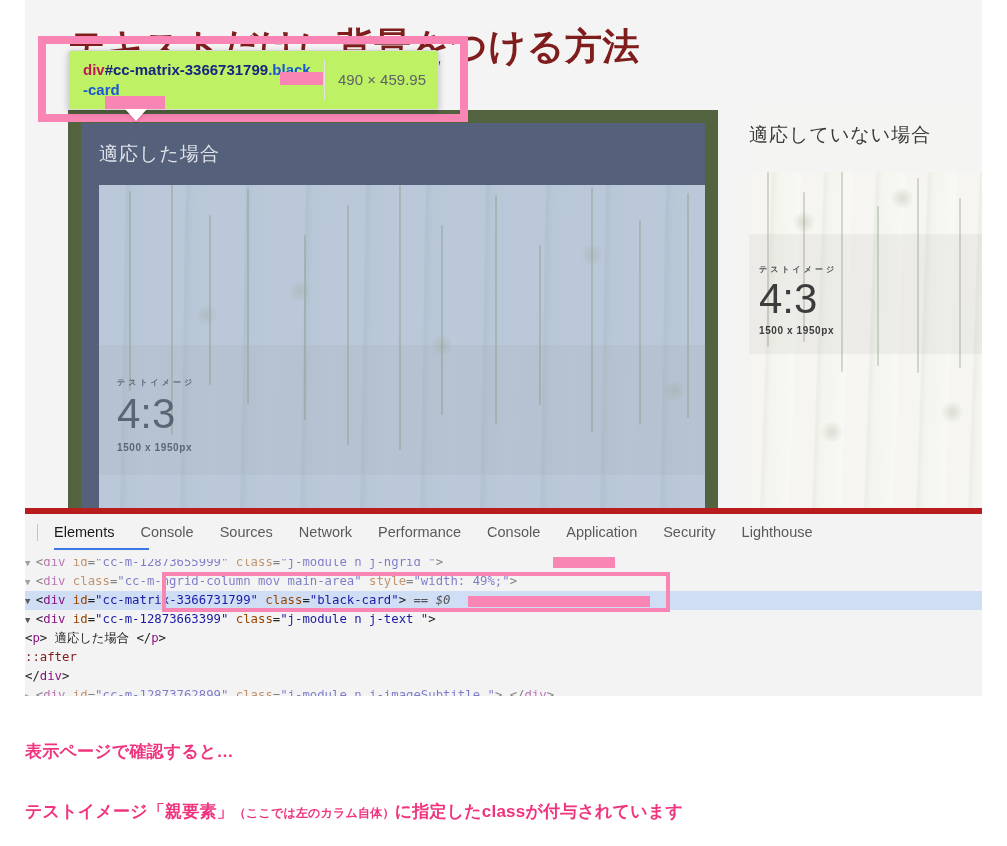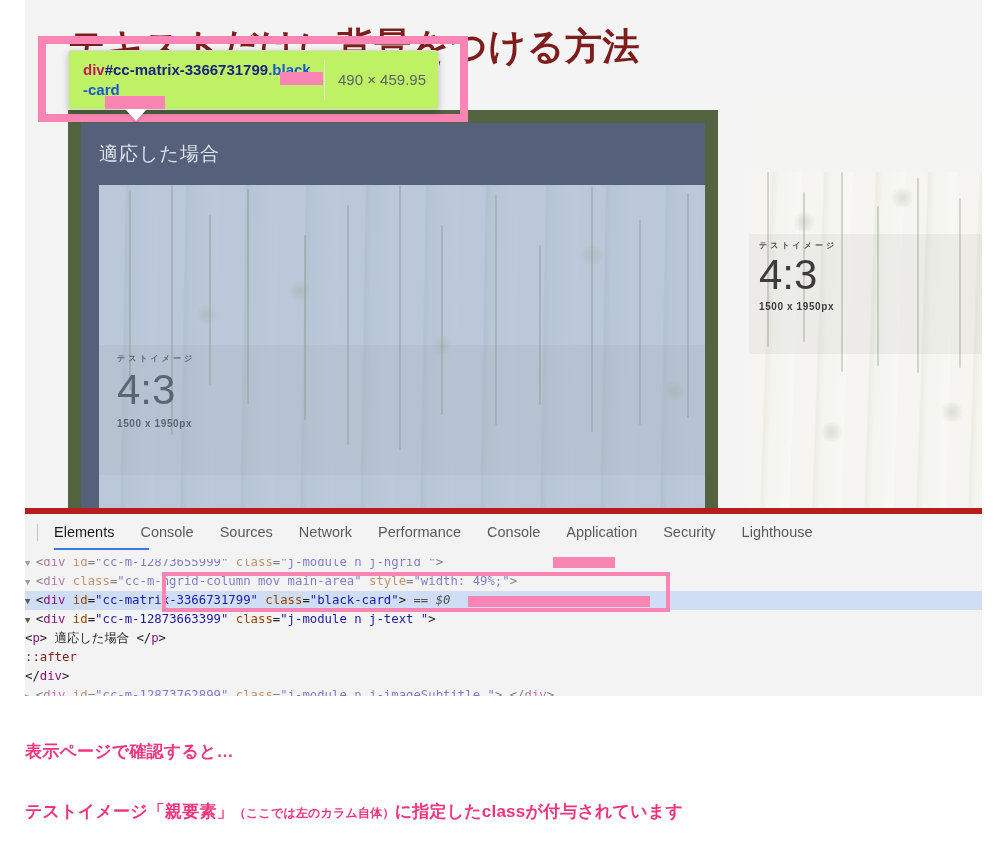--- a/index.html
+++ b/index.html
@@ -128,20 +128,21 @@
   .ph-band {
     position: absolute;
     left: 0; right: 0;
     background: rgba(150,150,150,0.10);
   }
   .ph-kana {
     font-size: 8px;
     letter-spacing: 3px;
     color: #4c4c4c;
     font-weight: 700;
+    margin-top: 24px;
   }
   .ph-ratio {
     font-size: 42px;
     color: #3c3c3c;
     line-height: 0.95;
     font-weight: 400;
   }
   .ph-dim {
     font-size: 10px;
     color: #3c3c3c;
@@ -315,20 +316,21 @@
           <div class="ph-band ph-left" style="top:160px; height:130px; padding:8px 0 0 18px; box-sizing:border-box;">
             <div class="ph-kana">テストイメージ</div>
             <div class="ph-ratio" style="margin-top:6px;">4:3</div>
             <div class="ph-dim" style="margin-top:8px;">1500 x 1950px</div>
           </div>
         </div>
       </div>
     </div>
 
     <div class="col-right">
+      <div class="card-head-right">適応していない場合</div>
       <div class="img-right">
         <div class="stems">
           <div class="stem" style="left:18px;  top:0px;  height:175px;"></div>
           <div class="stem" style="left:54px;  top:20px; height:150px;"></div>
           <div class="stem" style="left:92px;  top:0px;  height:200px;"></div>
           <div class="stem" style="left:128px; top:34px; height:160px;"></div>
           <div class="stem" style="left:168px; top:6px;  height:195px;"></div>
           <div class="stem" style="left:210px; top:26px; height:170px;"></div>
           <div class="bloom" style="left:42px;  top:40px;"></div>
           <div class="bloom" style="left:140px; top:16px;"></div>

